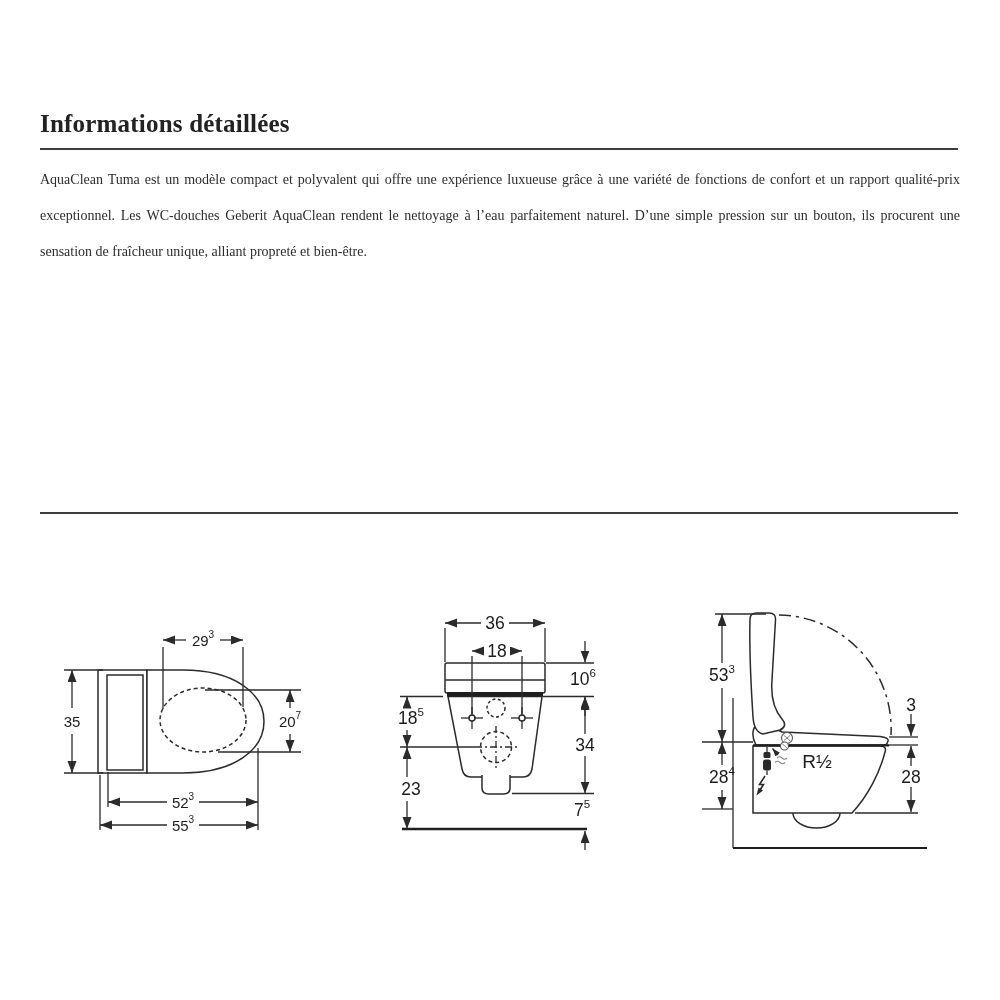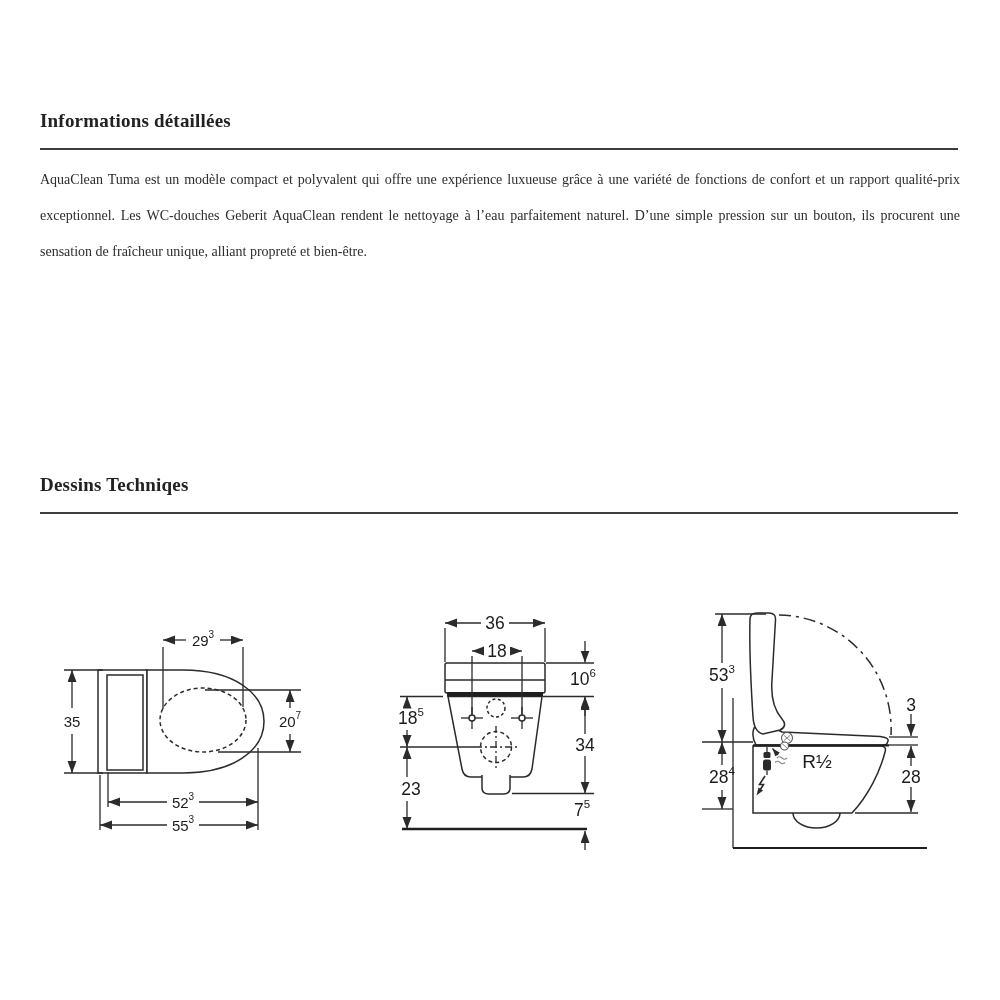--- a/index.html
+++ b/index.html
@@ -1,19 +1,19 @@
 <!DOCTYPE html>
 <html><head>
 <meta charset="utf-8">
 <style>
   html,body{margin:0;padding:0;}
   body{width:1000px;height:1000px;background:#fff;position:relative;overflow:hidden;
        font-family:"Liberation Serif",serif;}
   .page{position:absolute;inset:0;}
-  .h{position:absolute;left:40px;width:920px;margin:0;font-weight:600;font-size:19px;
+  .h{position:absolute;left:40px;width:920px;margin:0;font-weight:600;font-size:25px;
      color:#222;letter-spacing:.2px;font-family:"Liberation Serif",serif;}
   .rule{position:absolute;left:40px;width:918px;height:2px;background:#3d3d3d;}
   .para{position:absolute;left:40px;width:920px;margin:0;font-size:14px;line-height:36px;
         color:#2c2c2c;text-align:justify;}
   svg.drawing{position:absolute;overflow:visible;}
   .dl{stroke:#2b2b2b;stroke-width:1.3;fill:none;}
   .sh{stroke:#2b2b2b;stroke-width:1.5;fill:#fff;}
   .shn{stroke:#2b2b2b;stroke-width:1.5;fill:none;}
   .dt{font-family:"Liberation Sans",sans-serif;font-size:17.5px;fill:#1c1c1c;
       text-anchor:middle;dominant-baseline:central;}
@@ -24,21 +24,20 @@
 </style>
 </head>
 <body>
 
 <div class="page">
 
   <h2 class="h" style="top:110px">Informations détaillées</h2>
   <div class="rule" style="top:148px"></div>
   <p class="para" style="top:162px">AquaClean Tuma est un modèle compact et polyvalent qui offre une expérience luxueuse  grâce à une variété de fonctions de confort et un rapport qualité-prix exceptionnel.  Les WC-douches Geberit AquaClean rendent le nettoyage à l’eau parfaitement naturel.  D’une simple pression sur un bouton, ils procurent une sensation de fraîcheur unique,  alliant propreté et bien-être.</p>
 
-  <h2 class="h" style="top:474px">Dessins Techniqes</h2>
   <div class="rule" style="top:512px"></div>
 
   <svg class="drawing" style="left:55px;top:605px" width="260" height="245" viewBox="0 0 260 245">
     <defs>
       <marker id="arr" markerWidth="13" markerHeight="10" refX="12" refY="4.5" orient="auto-start-reverse" markerUnits="userSpaceOnUse">
         <path d="M0,0 L12,4.5 L0,9 Z" fill="#2b2b2b"></path>
       </marker>
       <marker id="arrS" markerWidth="9" markerHeight="7" refX="8" refY="3" orient="auto-start-reverse" markerUnits="userSpaceOnUse">
         <path d="M0,0 L8,3 L0,6 Z" fill="#2b2b2b"></path>
       </marker>

